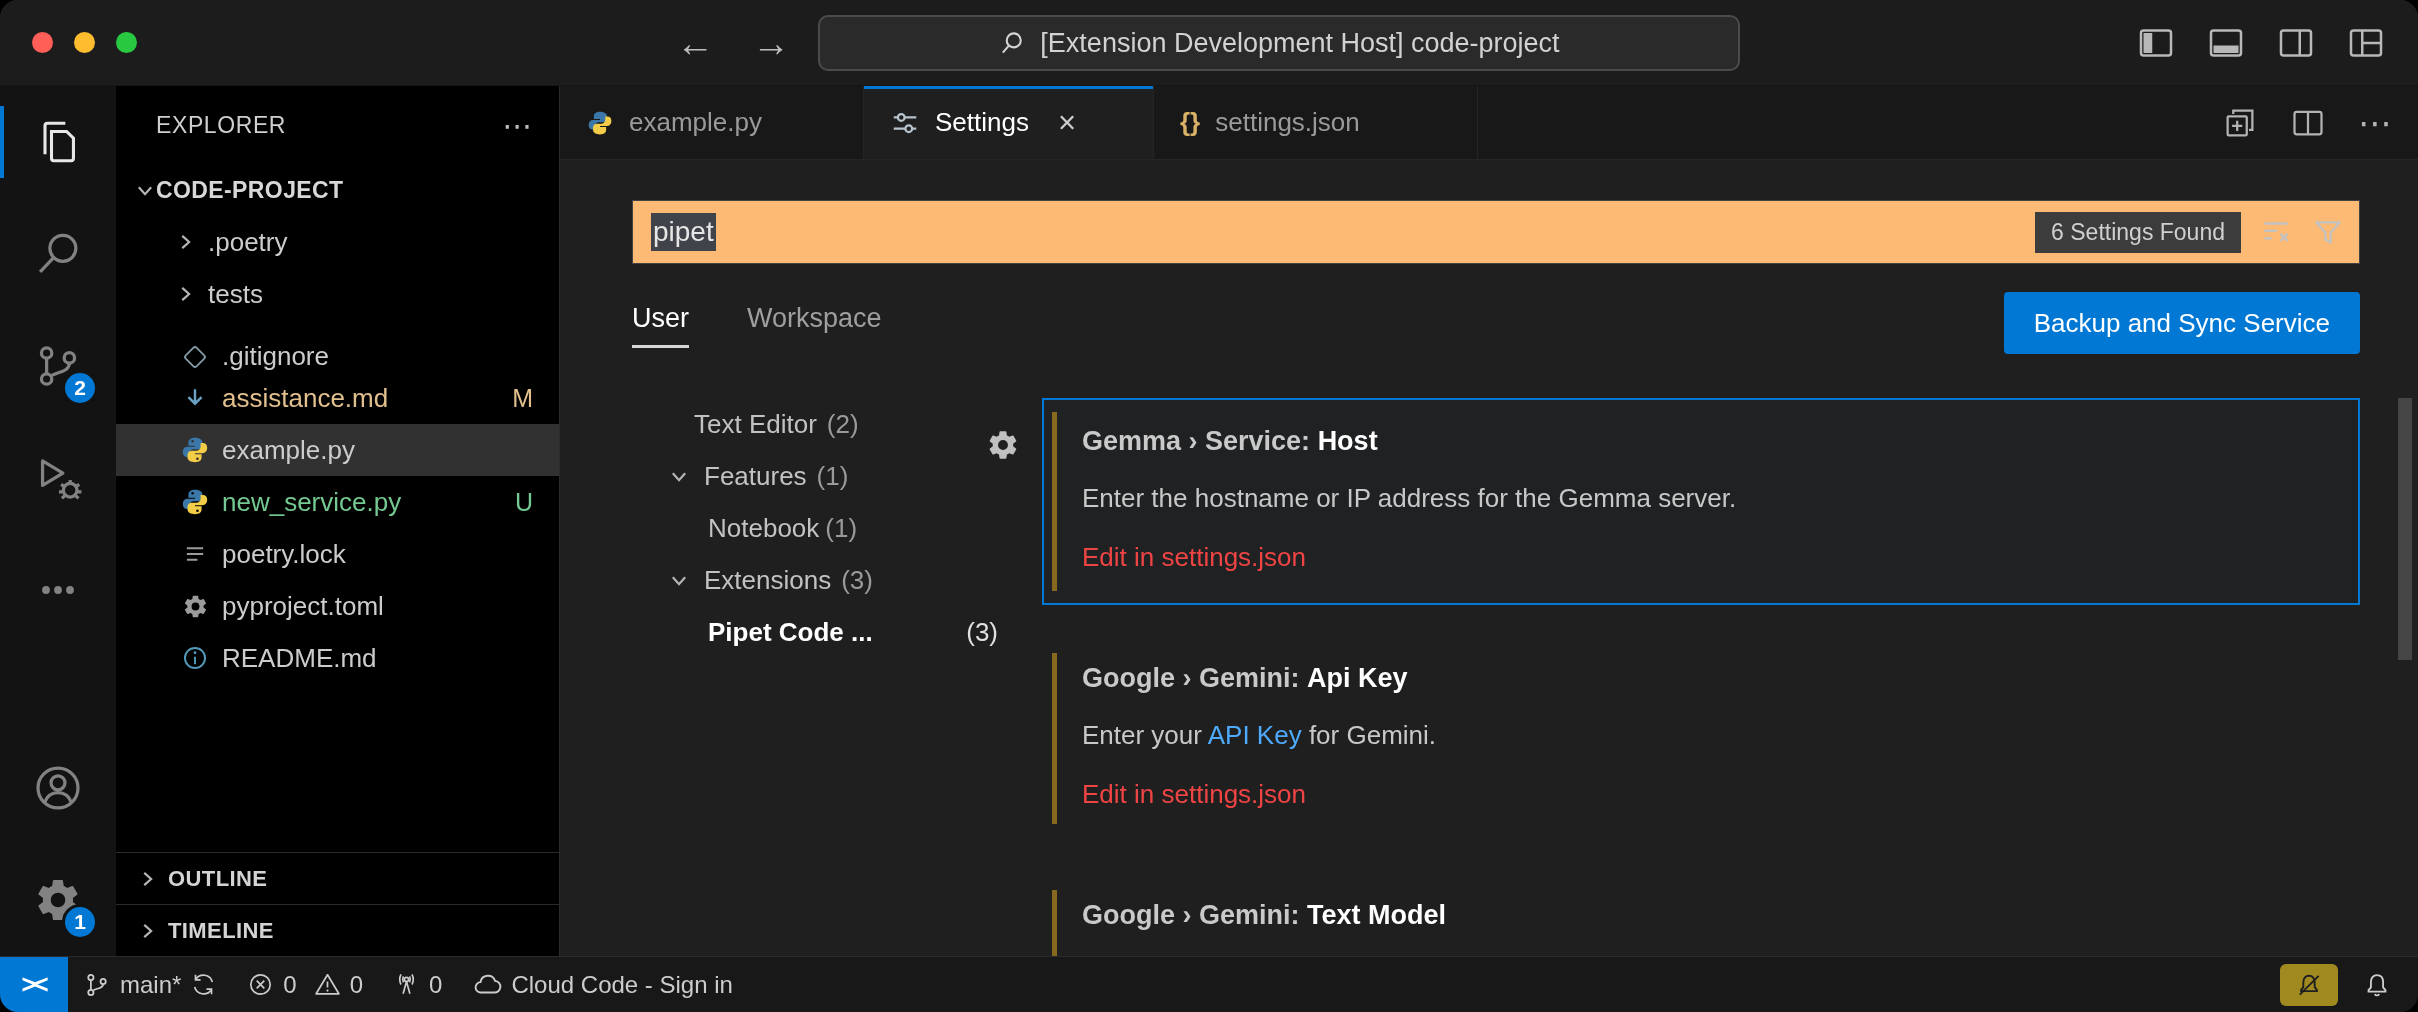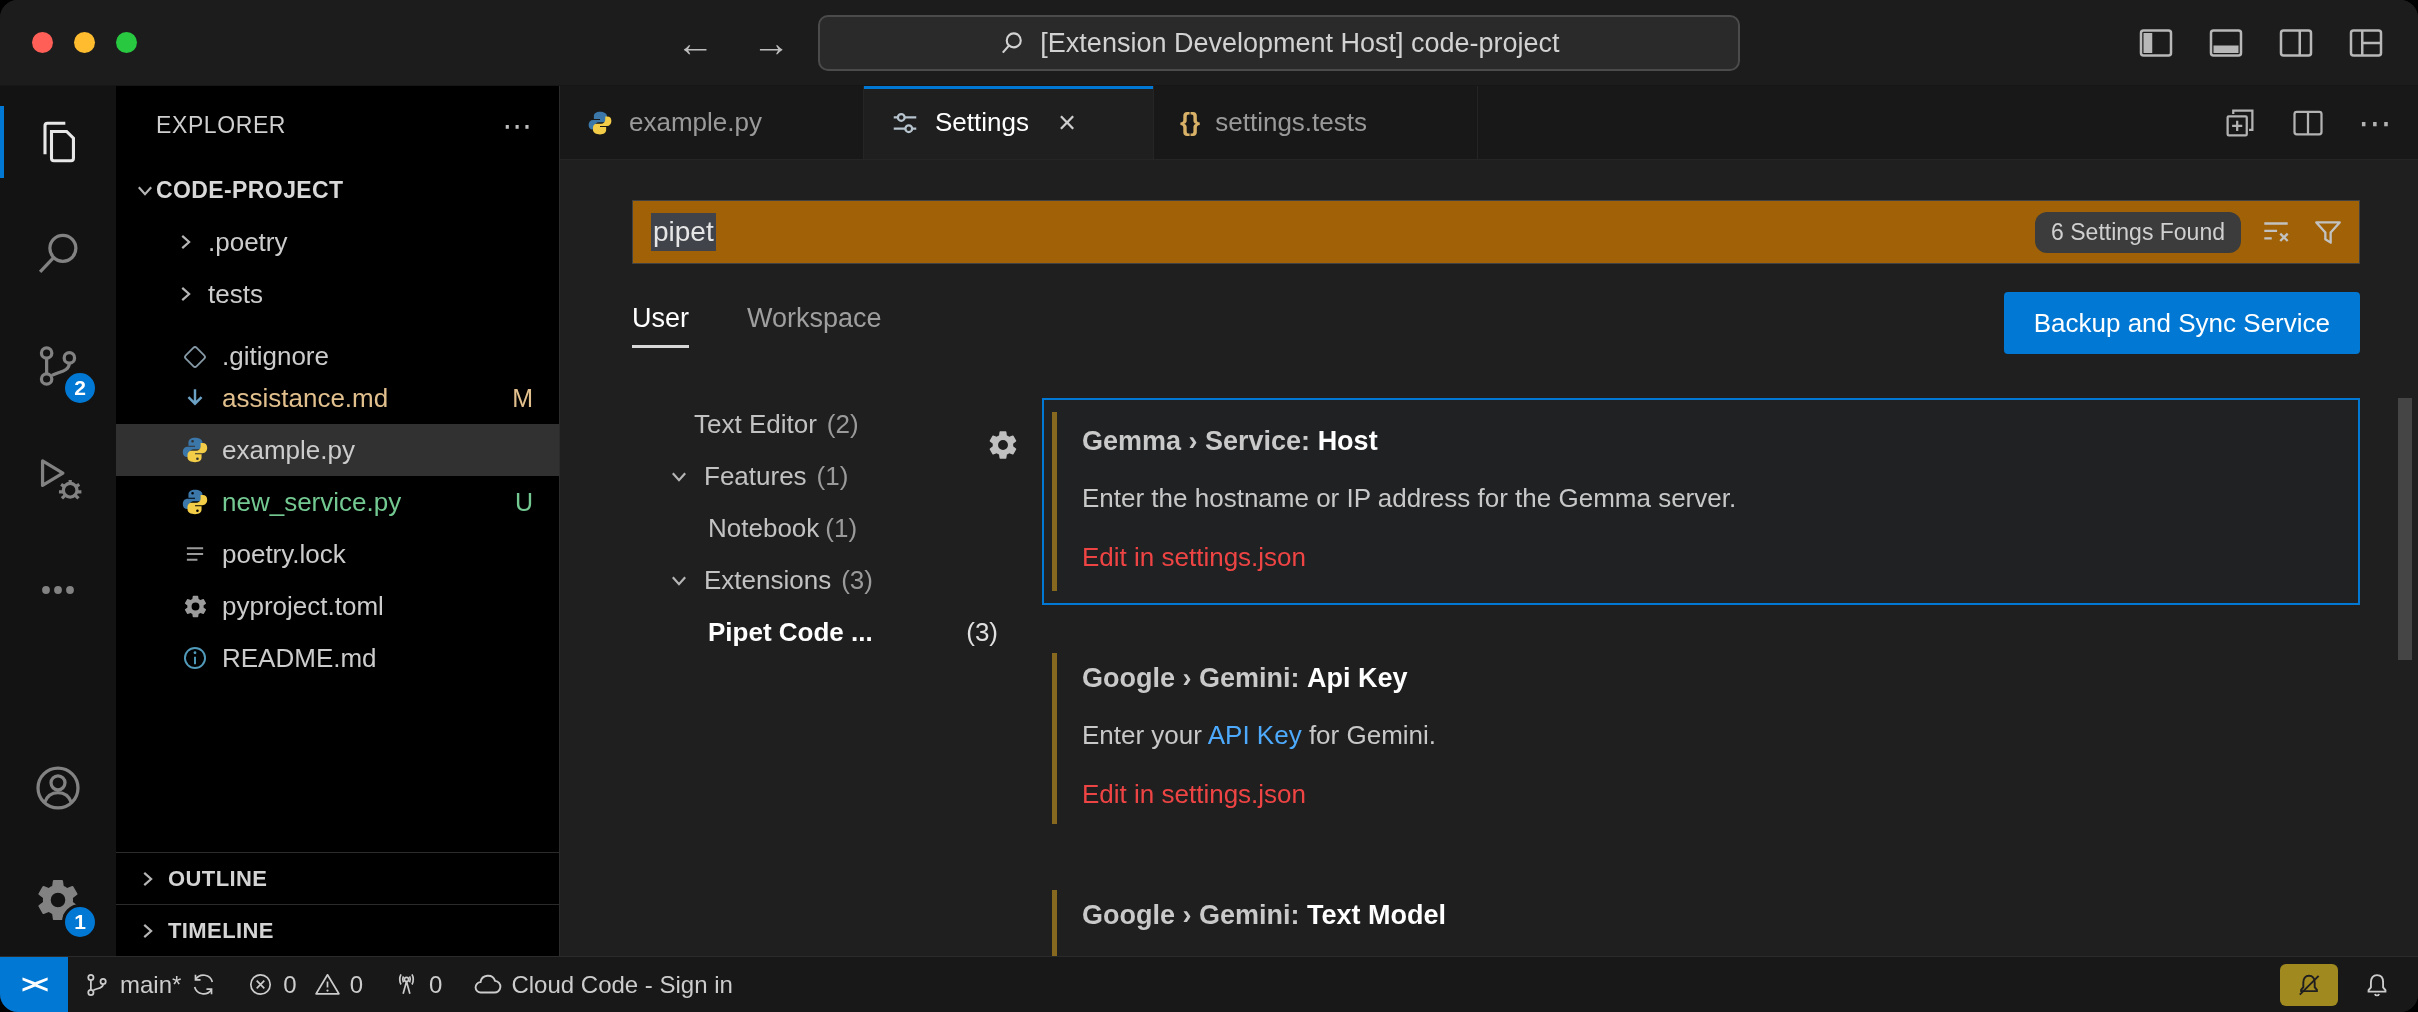--- a/index.html
+++ b/index.html
@@ -72,26 +72,26 @@
   .tab.active { background:#1f1f1f; color:#fff; }
   .tab.active::before { content:""; position:absolute; top:0; left:0; right:0; height:3px; background:#0078d4; }
   .tab .closex { font-size:31px; color:#cfcfcf; margin-left:14px; }
   .json-braces { color:#d9b268; font-weight:bold; font-size:26px; }
   .tab-actions { position:absolute; right:26px; top:0; height:74px; display:flex; align-items:center; gap:32px; color:#b3b3b3; }
   .tab-actions .more { font-size:34px; }
 
   
   .settings { position:relative; flex:1; background:#1f1f1f; padding:40px 58px 0 72px; overflow:hidden; }
   .search-box {
-    height:64px; background:#a16207; border:1px solid #424242;
+    height:64px; background:#fdba74; border:1px solid #424242;
     display:flex; align-items:center; padding:0 14px 0 18px; font-size:28px; color:#e6e6e6;
   }
   .search-val { background:#40444a; padding:3px 2px; }
   .search-right { margin-left:auto; display:flex; align-items:center; gap:18px; color:#c2c2c2; }
-  .found-badge { background:#3c3c3c; border-radius:12px; padding:7px 16px; font-size:23px; color:#d0d0d0; }
+  .found-badge { background:#3c3c3c; border-radius:0; padding:7px 16px; font-size:23px; color:#d0d0d0; }
   .scope-row { margin-top:28px; height:66px; display:flex; align-items:center; gap:58px; font-size:27px; position:relative; }
   .scope { color:#9f9f9f; position:relative; padding-bottom:14px; }
   .scope.active { color:#ffffff; }
   .scope.active::after { content:""; position:absolute; left:0; right:0; bottom:0; height:3px; background:#d7d7d7; }
   .sync-btn {
     position:absolute; right:0; top:0; height:62px; padding:0 30px; background:#0078d4; color:#fff;
     font-size:26px; border:none; border-radius:4px; display:flex; align-items:center;
   }
   .settings-content { margin-top:40px; display:flex; }
   .toc { width:380px; flex:0 0 380px; font-size:26px; color:#c2c2c2; }
@@ -362,21 +362,21 @@
               <path d="M4 10h24M4 22h24"></path>
               <circle cx="12" cy="10" r="3.6" fill="#1f1f1f"></circle>
               <circle cx="20" cy="22" r="3.6" fill="#1f1f1f"></circle>
             </svg>
           </span>
           <span>Settings</span>
           <span class="closex">×</span>
         </div>
         <div class="tab" style="width:324px;">
           <span class="json-braces">{}</span>
-          <span>settings.tests</span>
+          <span>settings.json</span>
         </div>
         <div class="tab-actions">
           <span>
             <svg width="36" height="36" viewBox="0 0 32 32" fill="none" stroke="currentColor" stroke-width="2">
               <path d="M10 8V5h17v17h-3"></path>
                 <rect x="5" y="10" width="17" height="17" rx="1"></rect>
                 <path d="M9 18.5h9M13.5 14v9"></path>
             </svg>
           </span>
           <span>

